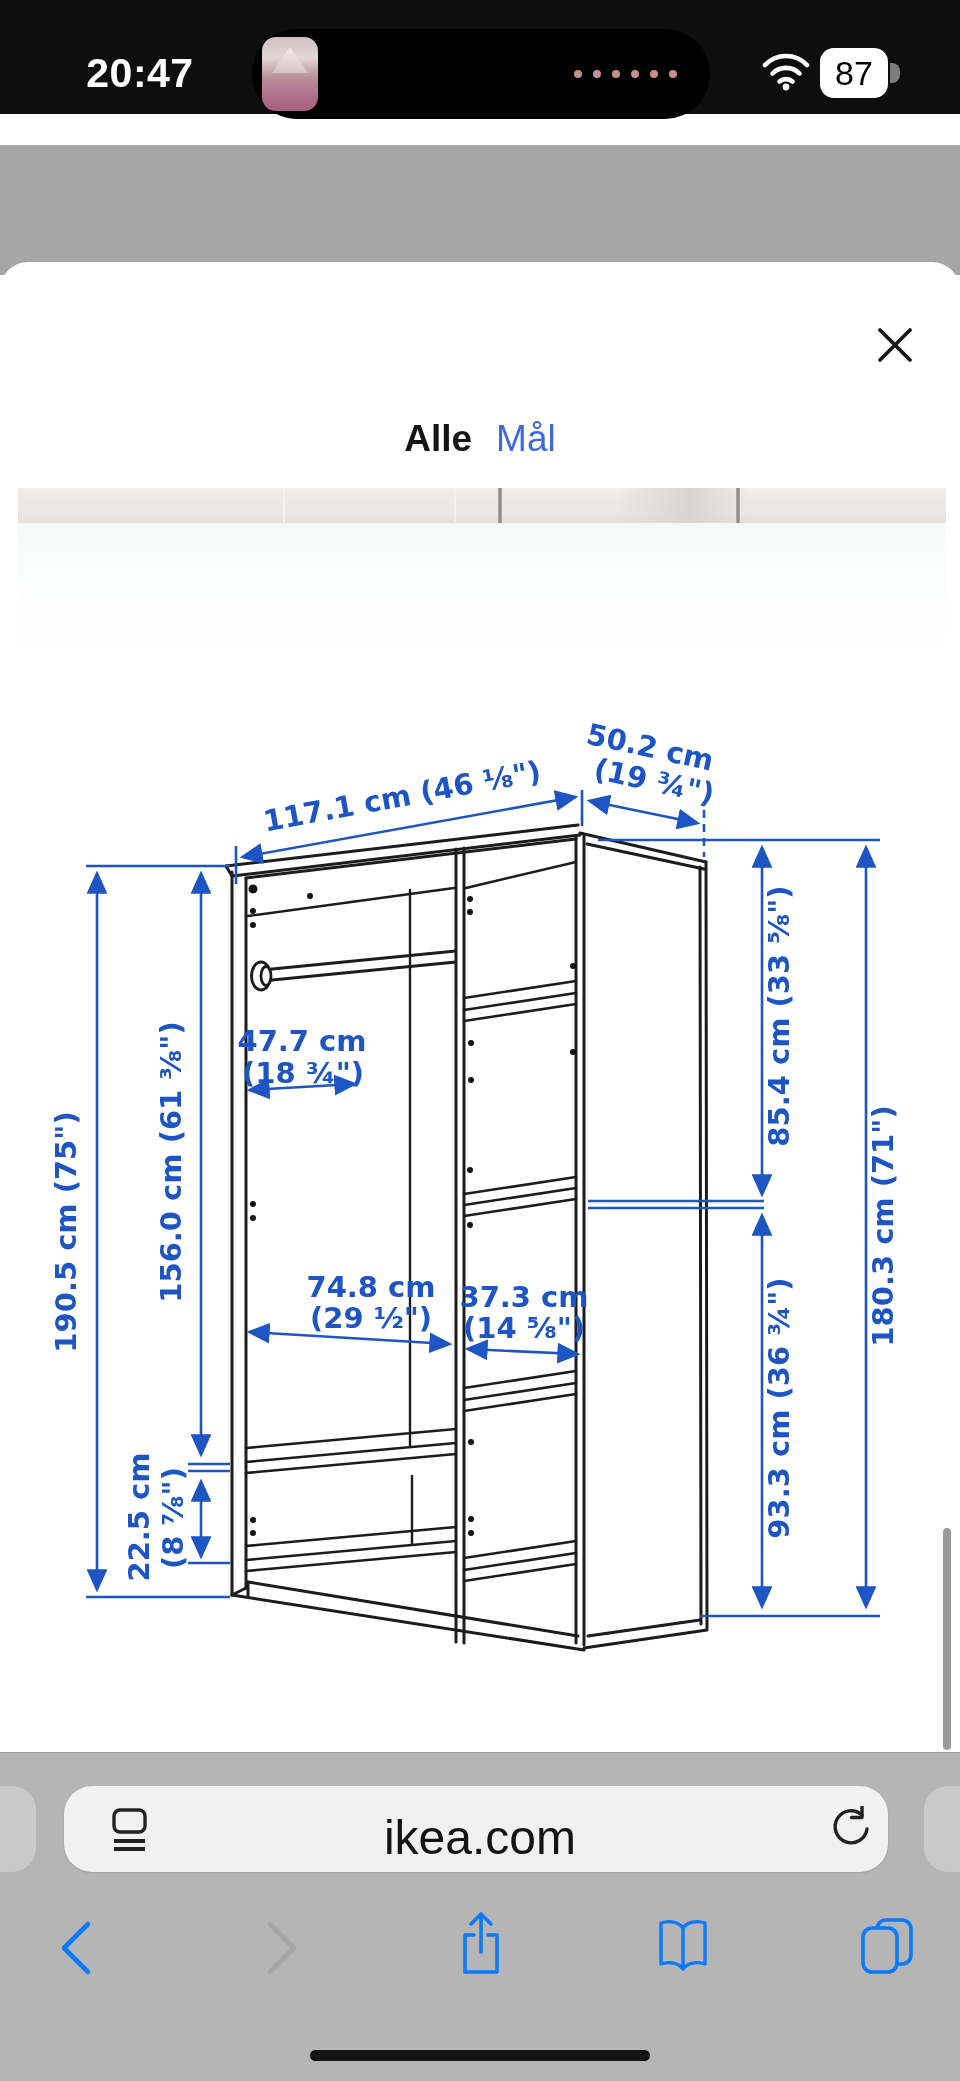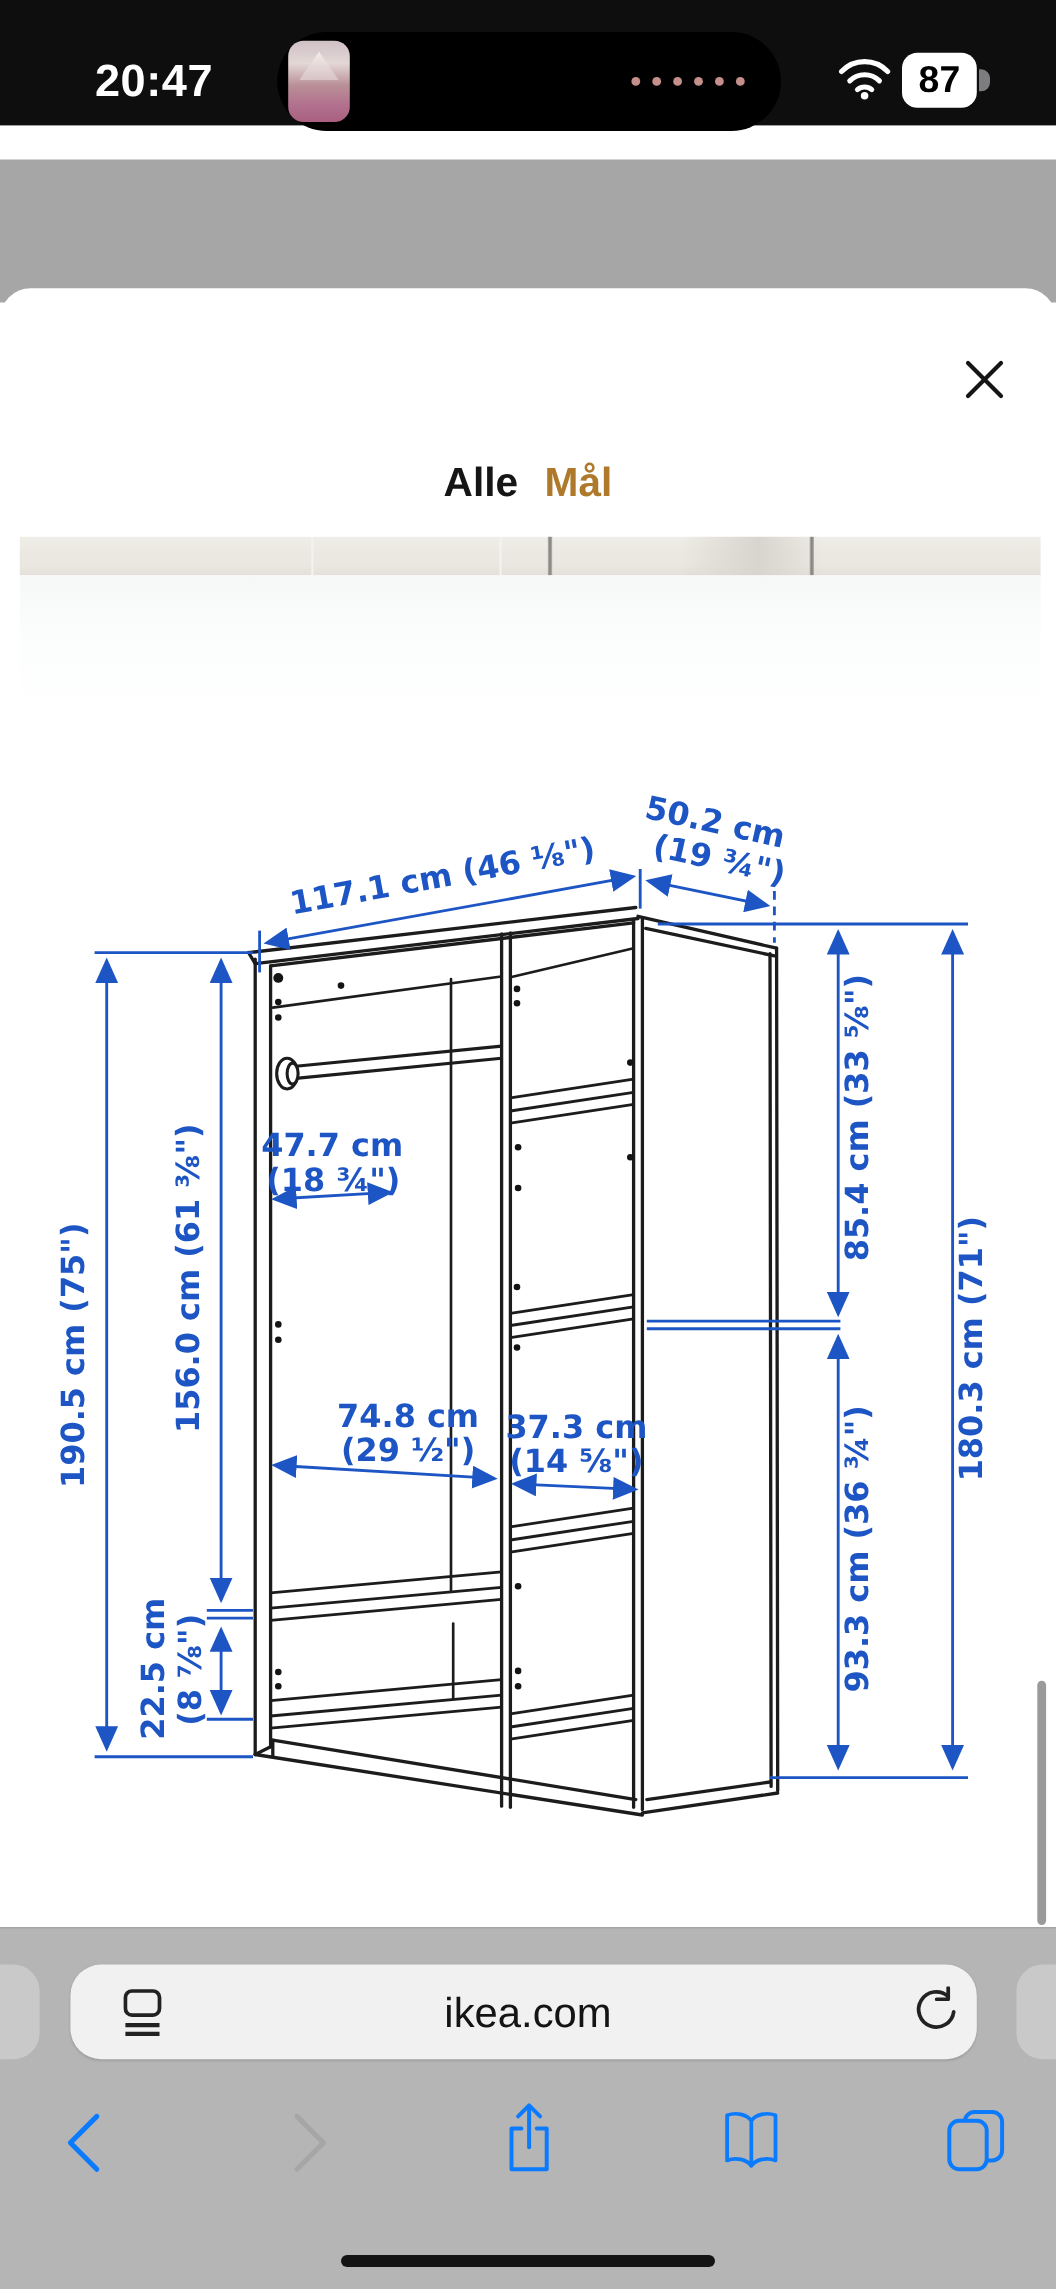--- a/index.html
+++ b/index.html
@@ -14,58 +14,58 @@
   #island{left:252px;top:29px;width:458px;height:90px;background:#000;border-radius:46px;}
   #island-thumb{left:10px;top:8px;width:56px;height:74px;border-radius:14px;
       background:linear-gradient(180deg,#cfc0c5 0%,#e3d7d6 28%,#b98f98 55%,#b2728f 78%,#a95f80 100%);
       overflow:hidden;}
   #island-thumb:before{content:"";position:absolute;left:10px;top:10px;width:36px;height:26px;
       background:linear-gradient(180deg,#f2ecea,#d8c3c6);clip-path:polygon(50% 0,100% 100%,0 100%);}
   .isl-dot{width:8px;height:8px;border-radius:50%;background:#c5908c;top:41px;}
 
   
   #batt-body{left:820px;top:48px;width:68px;height:50px;background:#fff;border-radius:14px;
-             color:#000;font-size:34px;font-weight:bold;text-align:center;line-height:50px;}
+             color:#000;font-size:34px;font-weight:normal;text-align:center;line-height:50px;}
   #batt-tip{left:890px;top:63px;width:10px;height:20px;background:#7d7d80;
             border-radius:0 8px 8px 0;}
 
   
   #dimmed{left:0;top:145px;width:960px;height:130px;background:#a6a6a6;}
   #banner-card{left:49px;top:163px;width:877px;height:112px;background:#b3b3b3;border-radius:8px 8px 0 0;}
   #banner-accent{left:0;top:7px;width:11px;height:105px;background:#1f4e79;border-radius:5px;}
   #banner-text{left:128px;top:62px;font-size:34px;color:#474747;text-decoration:underline;
                text-underline-offset:6px;white-space:nowrap;}
 
   
   #sheet{left:0;top:262px;width:960px;height:1490px;background:#ffffff;border-radius:28px 28px 0 0;}
   #tabs{left:0;top:418px;width:960px;display:flex;justify-content:center;gap:24px;}
   .tab{font-size:37px;}
   .tab.active{font-weight:bold;color:#151515;}
-  .tab.inactive{color:#a16207;font-weight:bold;opacity:.85;}
+  .tab.inactive{color:#1d4ed8;font-weight:normal;opacity:.85;}
 
   
   #strip{left:18px;top:488px;width:928px;height:35px;
      background:linear-gradient(180deg,#f0eee8 0%,#ebe9e2 35%,#e9e7e0 75%,#e2e0d9 100%);}
   .strip-seam-light{top:0;width:2px;height:35px;background:#f4f2ec;}
   .strip-line-dark{top:0;width:4px;height:35px;background:linear-gradient(90deg,#b9b7b1,#7f7e79,#b9b7b1);}
   #strip-shade{left:600px;top:0;width:130px;height:35px;
      background:linear-gradient(90deg,rgba(215,213,206,0),#d7d5ce 55%,rgba(215,213,206,0));}
   #strip-fade{left:18px;top:523px;width:928px;height:130px;
      background:linear-gradient(180deg,#f6f7f7 0%,#fcfdfd 45%,#ffffff 100%);}
 
   
   #scrollbar{left:943px;top:1528px;width:8px;height:222px;background:#9a9a9a;border-radius:4px;}
 
   
   #safaribar{left:0;top:1752px;width:960px;height:329px;background:#b5b5b5;
              border-top:1px solid #9f9f9f;}
   .stub{top:1786px;width:62px;height:86px;background:#c9c9c9;border-radius:24px;}
   #urlpill{left:64px;top:1786px;width:824px;height:86px;background:#f1f1f1;border-radius:28px;
            box-shadow:0 1px 2px rgba(0,0,0,.12);}
-  #urltext{left:0;top:1810px;width:960px;text-align:center;font-size:38px;color:#141414;}
+  #urltext{left:0;top:1810px;width:960px;text-align:center;font-size:48px;color:#141414;}
   #homebar{left:310px;top:2050px;width:340px;height:11px;background:#141414;border-radius:6px;}
   svg{display:block;}
   text{font-family:"DejaVu Sans","Liberation Sans",sans-serif;}
 </style>
 </head>
 <body>
 
 <div class="abs" id="statusbar">
   <div class="abs" id="clock">20:47</div>
   <div class="abs" id="island">

